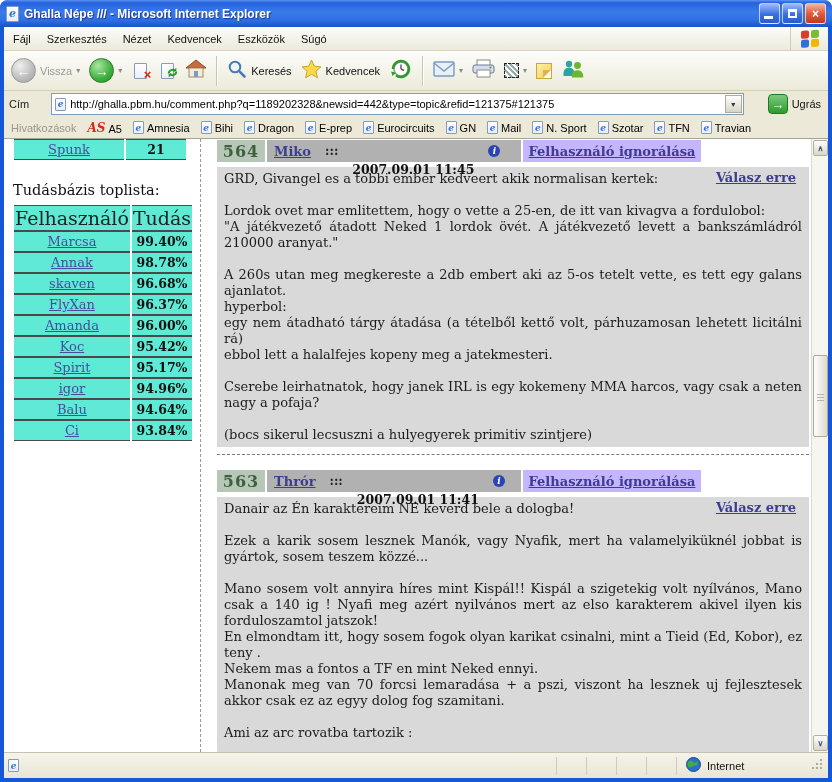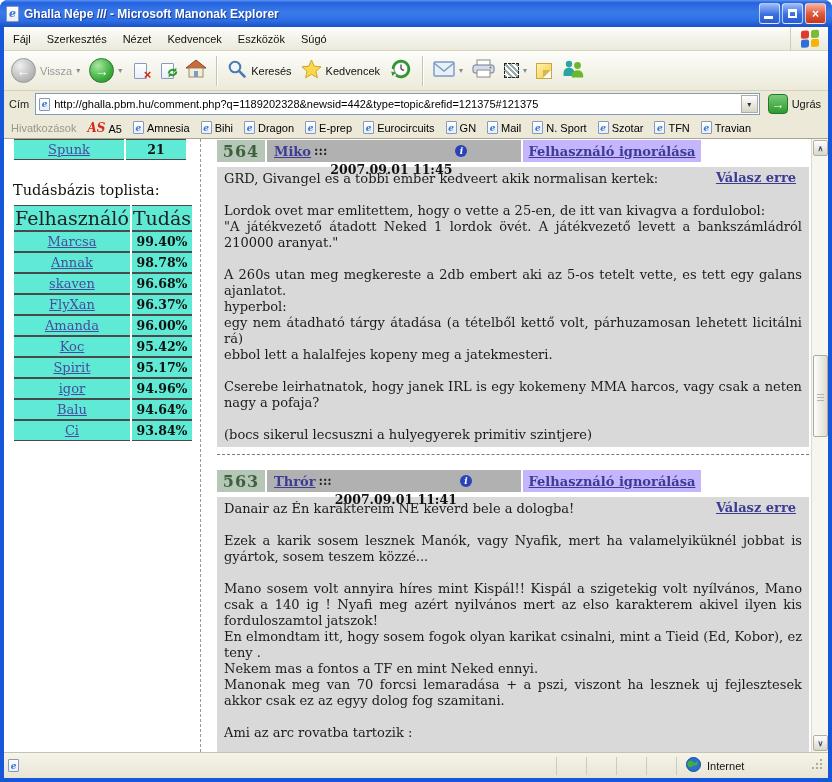--- a/index.html
+++ b/index.html
@@ -51,21 +51,21 @@
   .iconpage{position:relative;width:18px;height:20px;display:flex;align-items:center;justify-content:center;}
   .stopx{position:absolute;right:-2px;bottom:-1px;color:#d42518;font-weight:900;font-size:13px;}
   .refresh-ov{position:absolute;right:-3px;bottom:-2px;}
   .checker{width:15px;height:15px;border:1px dashed #222;
     background:repeating-linear-gradient(45deg,#9aa 0 2px,#fff 2px 4px);}
   .note{width:16px;height:16px;background:linear-gradient(135deg,#fff3a8,#f3c94e);border:1px solid #c9a83a;position:relative;}
   .note::after{content:"";position:absolute;right:0;bottom:0;border:4px solid #fff;
     border-left-color:#d8b84a;border-top-color:#d8b84a;}
 
   
-  .addressbar{height:26px;display:flex;align-items:center;padding:0 5px;gap:6px;}
+  .addressbar{height:26px;display:flex;align-items:center;padding:0 5px;gap:22px;}
   .addr-label{font-size:11px;color:#222;}
   .addr-field{flex:1;height:22px;background:#fff;border:1px solid #7f9db9;display:flex;
     align-items:center;padding:0 1px 0 3px;gap:4px;}
   .url{font-size:11px;color:#000;white-space:nowrap;overflow:hidden;flex:1;}
   .addr-drop{width:17px;height:18px;background:linear-gradient(#fefefe,#d8d4c8);
     border:1px solid #b0ac9a;display:flex;align-items:center;justify-content:center;
     font-size:8px;color:#333;flex:none;}
   .go-btn{display:flex;align-items:center;gap:4px;padding:0 2px;}
   .go-ico{width:20px;height:20px;border-radius:4px;background:linear-gradient(180deg,#7cc97c,#2d9b2d);
     border:1px solid #1f7a1f;color:#fff;font-weight:bold;font-size:13px;display:flex;
@@ -92,21 +92,21 @@
   .side-link{color:#4a4a9e;text-decoration:underline;}
   .side-val{font-weight:bold;font-size:12.5px;color:#111;}
   .side-th{font-weight:normal;font-size:19px;color:#222;}
   .side-heading{font-size:14.5px;color:#111;margin:22px 0 7px 3px;}
 
   
   .posts{position:absolute;left:213px;top:1px;width:592px;}
   .post-header{display:flex;gap:2px;height:22px;}
   .ph-num{width:48px;background:#b7c7b7;color:#3f5f3f;font:bold 16px "DejaVu Serif",serif;
     display:flex;align-items:center;justify-content:center;letter-spacing:1px;}
-  .ph-main{flex:1;background:#b1b1b1;display:flex;align-items:center;padding:0 7px;gap:3px;
+  .ph-main{flex:1;background:#b1b1b1;display:flex;align-items:center;padding:0 7px;gap:14px;
     font-family:"DejaVu Serif",serif;}
   .ph-author{color:#3c3c94;font-weight:bold;font-size:13px;text-decoration:underline;}
   .ph-sep{font-weight:bold;font-size:12px;color:#222;}
   .ph-date{font-weight:bold;font-size:12.5px;color:#111;margin-top:36px;}
   .info-ico{width:12px;height:12px;border-radius:50%;background:#2a44b8;color:#fff;
     font:bold italic 9px "DejaVu Serif",serif;display:flex;align-items:center;justify-content:center;flex:none;}
   .ph-cell{background:#c4b5fd;display:flex;align-items:center;justify-content:center;}
   .ph-ignore{width:178px;} .ph-reply{width:106px;margin-top:37px;}
   .ph-link{color:#3c3c94;font:bold 13px "DejaVu Serif",serif;text-decoration:underline;white-space:nowrap;}
   .post-body{background:#d9d9d9;margin-top:5px;padding:4px 7px;font:13px/16px "DejaVu Serif",serif;
@@ -134,21 +134,21 @@
     gap:6px;padding:0 9px;}
   .grip{margin-left:3px;}
 </style>
 </head>
 <body>
 
 <div class="window">
 
   <div class="titlebar">
     <span class="pageico">e</span>
-    <span class="title-text">Ghalla Népe /// - Microsoft Manonak Explorer</span>
+    <span class="title-text">Ghalla Népe /// - Microsoft Internet Explorer</span>
     <span class="winbtns">
       <span class="wbtn">
           <span class="min-glyph"></span>
         </span>
       <span class="wbtn">
           <span class="max-glyph"></span>
         </span>
       <span class="wbtn close">
           <span>×</span>
         </span>

